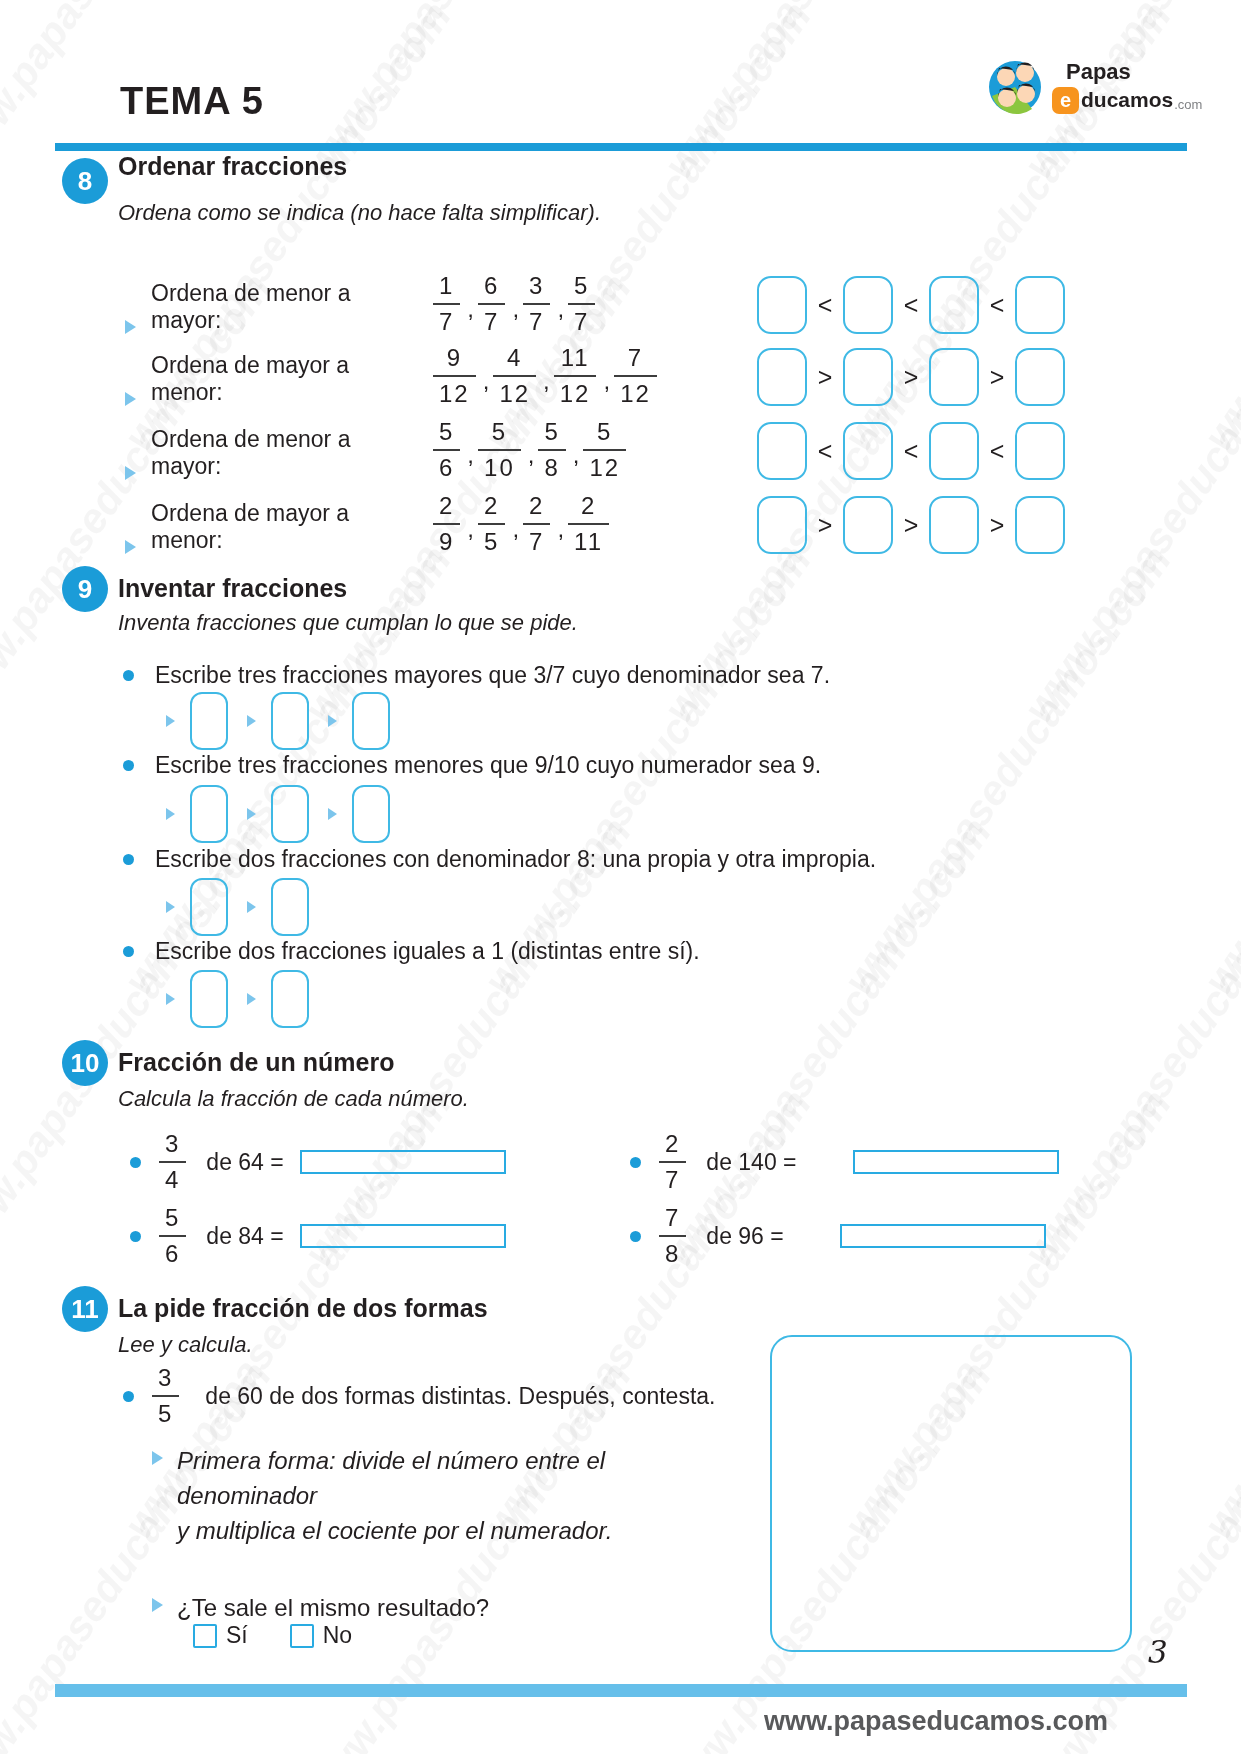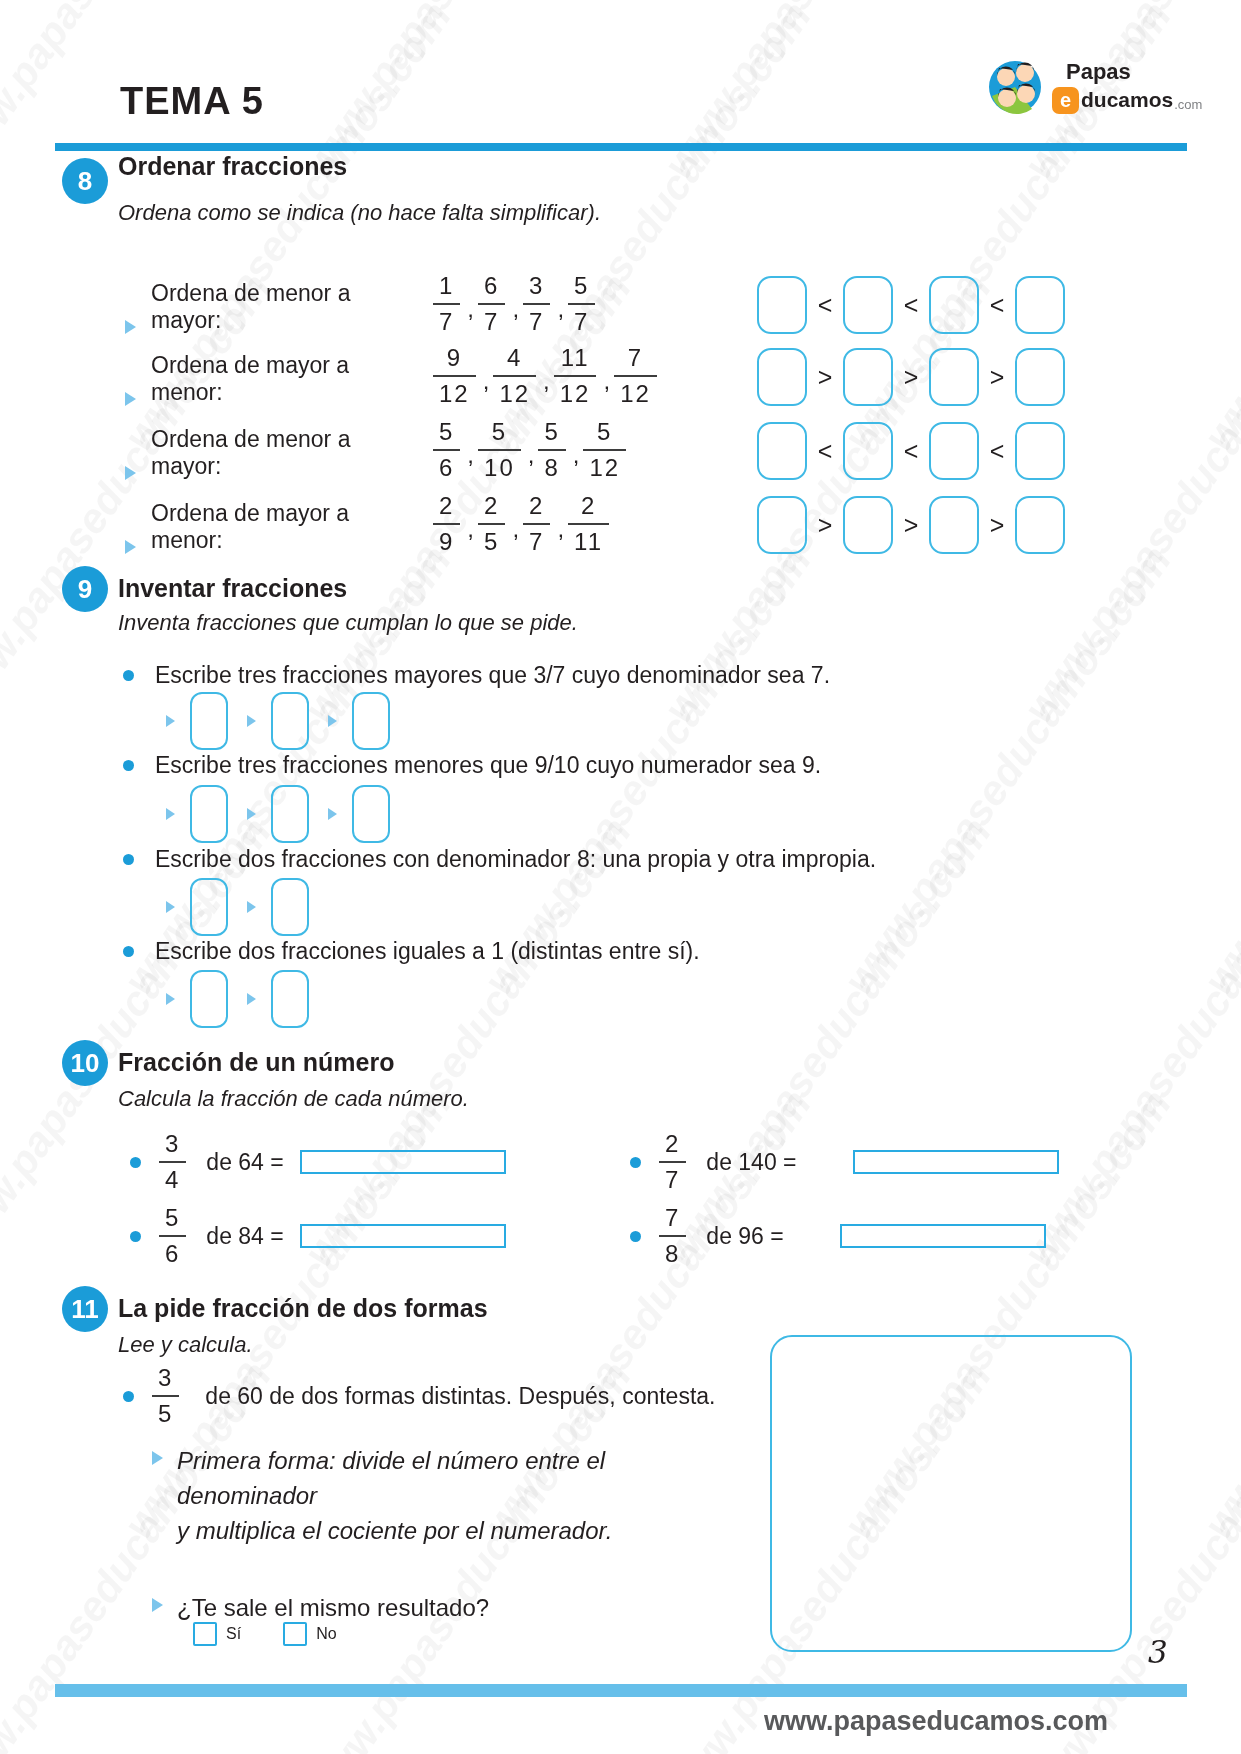--- a/index.html
+++ b/index.html
@@ -53,21 +53,21 @@
   .ansrect{margin-left:16px;width:206px;height:24px;border:2px solid #29ABE2;box-sizing:border-box;}
   .ex10-item.rightcol .ansrect{margin-left:56px;}
   
   .ex11-main{position:absolute;left:123px;top:1366px;display:flex;align-items:center;gap:18px;font-size:23px;}
   .ex11-main-text{margin-left:8px;}
   .step{position:absolute;left:152px;display:flex;}
   .step .tri{margin-top:7px;}
   .step-text{margin-left:14px;width:510px;font-size:24px;font-style:italic;line-height:1.45;}
   .step-text.plain{font-style:normal;}
   .step-line{display:block;}
-  .cbx-row{position:absolute;left:193px;top:1622px;display:flex;align-items:center;font-size:16px;}
+  .cbx-row{position:absolute;left:193px;top:1622px;display:flex;align-items:center;font-size:23px;}
   .cbx{width:24px;height:24px;border:2px solid #29ABE2;border-radius:2px;box-sizing:border-box;}
   .cbx2{margin-left:42px;}
   .cbx-label{margin-left:9px;}
   .workbox{position:absolute;left:770px;top:1335px;width:358px;height:313px;border:2px solid #3FB9E5;border-radius:22px;}
   
   .footer-bar{position:absolute;left:55px;top:1684px;width:1132px;height:13px;background:#66BFEA;}
   .page-num{position:absolute;left:1148px;top:1634px;font-size:31px;font-style:italic;font-family:"DejaVu Serif",serif;}
   .site{position:absolute;right:133px;top:1706px;font-size:27px;font-weight:700;color:#58595B;}
 </style>
 </head>

